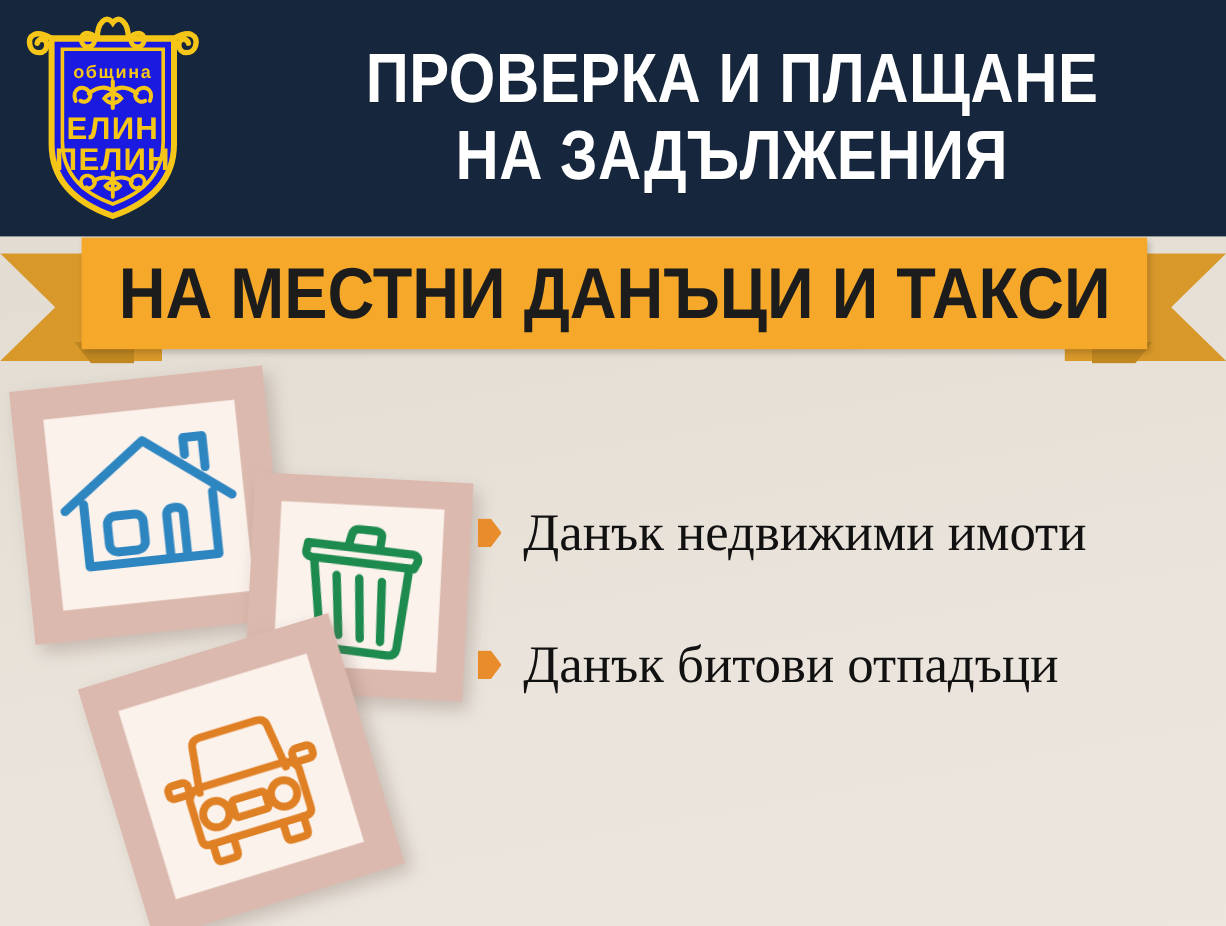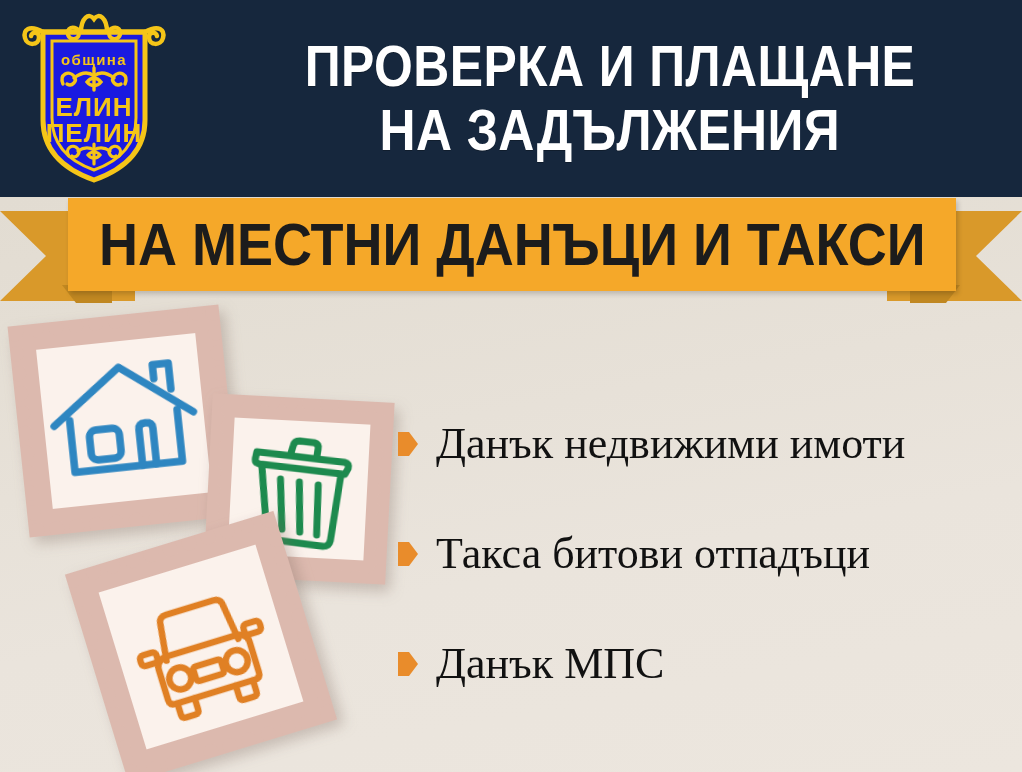--- a/index.html
+++ b/index.html
@@ -381,21 +381,17 @@
     </svg>
   </div>
 
   <div id="list">
     <div class="li">
       <span class="bullet"></span>
       <span class="li-text">Данък недвижими имоти</span>
     </div>
     <div class="li">
       <span class="bullet"></span>
-      <span class="li-text">Такса битови отпадъци</span>
-    </div>
-    <div class="li">
-      <span class="bullet"></span>
-      <span class="li-text">Данък МПС</span>
+      <span class="li-text">Данък битови отпадъци</span>
     </div>
   </div>
 
 </div>
 
 </body></html>

